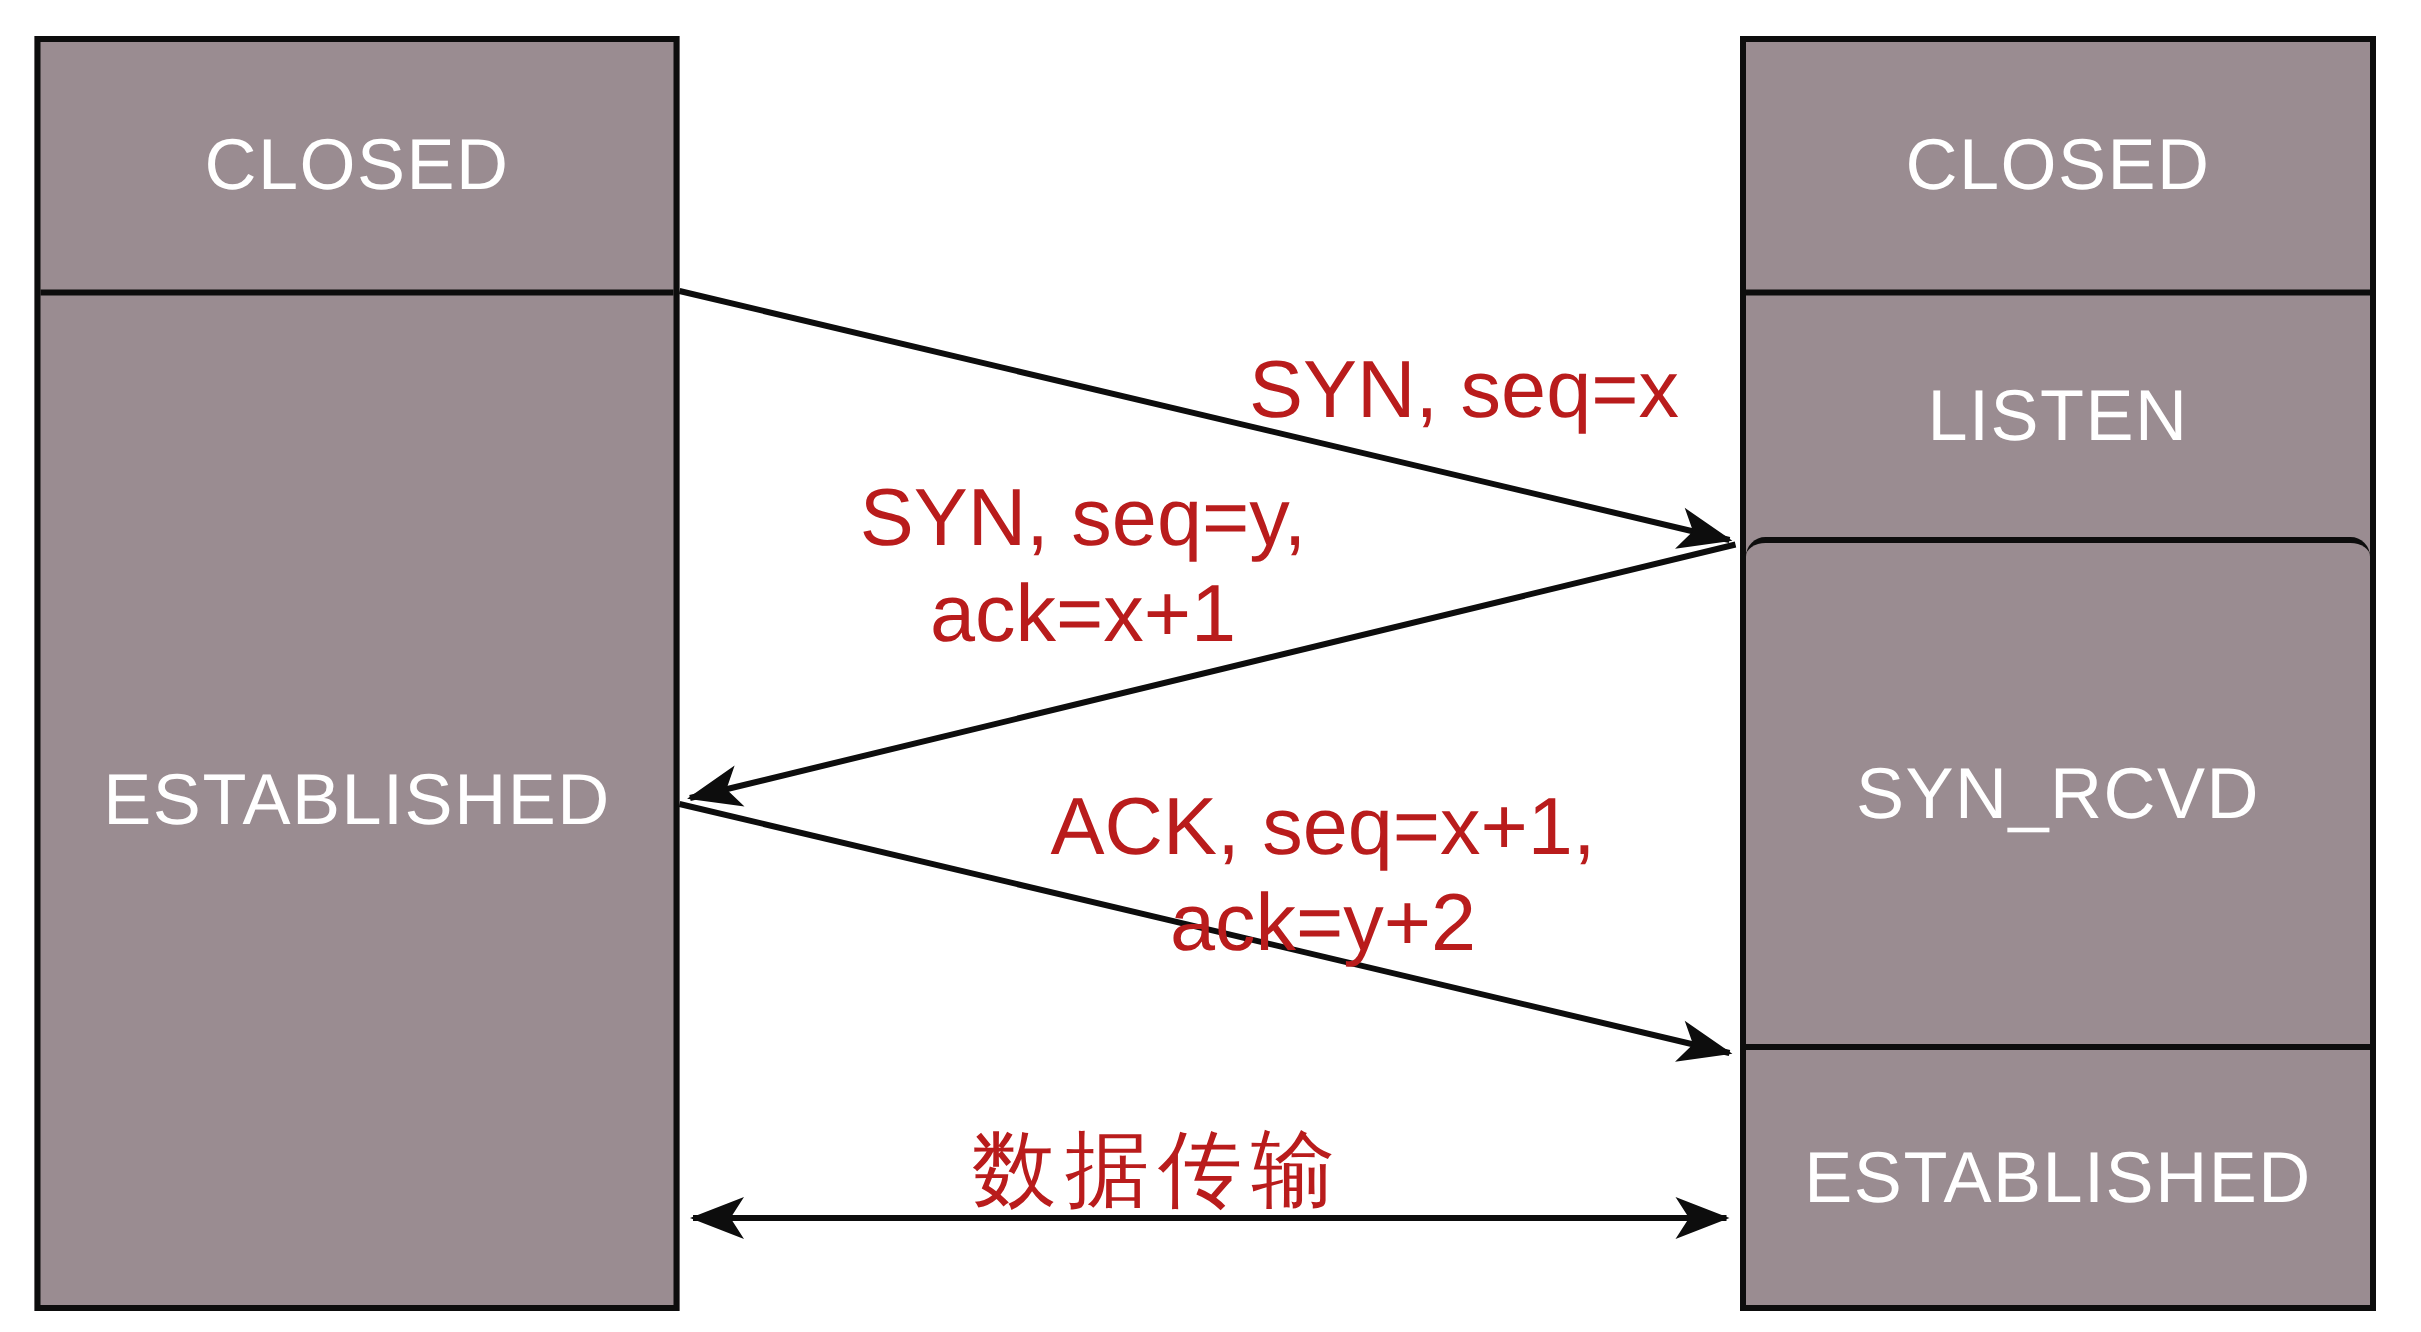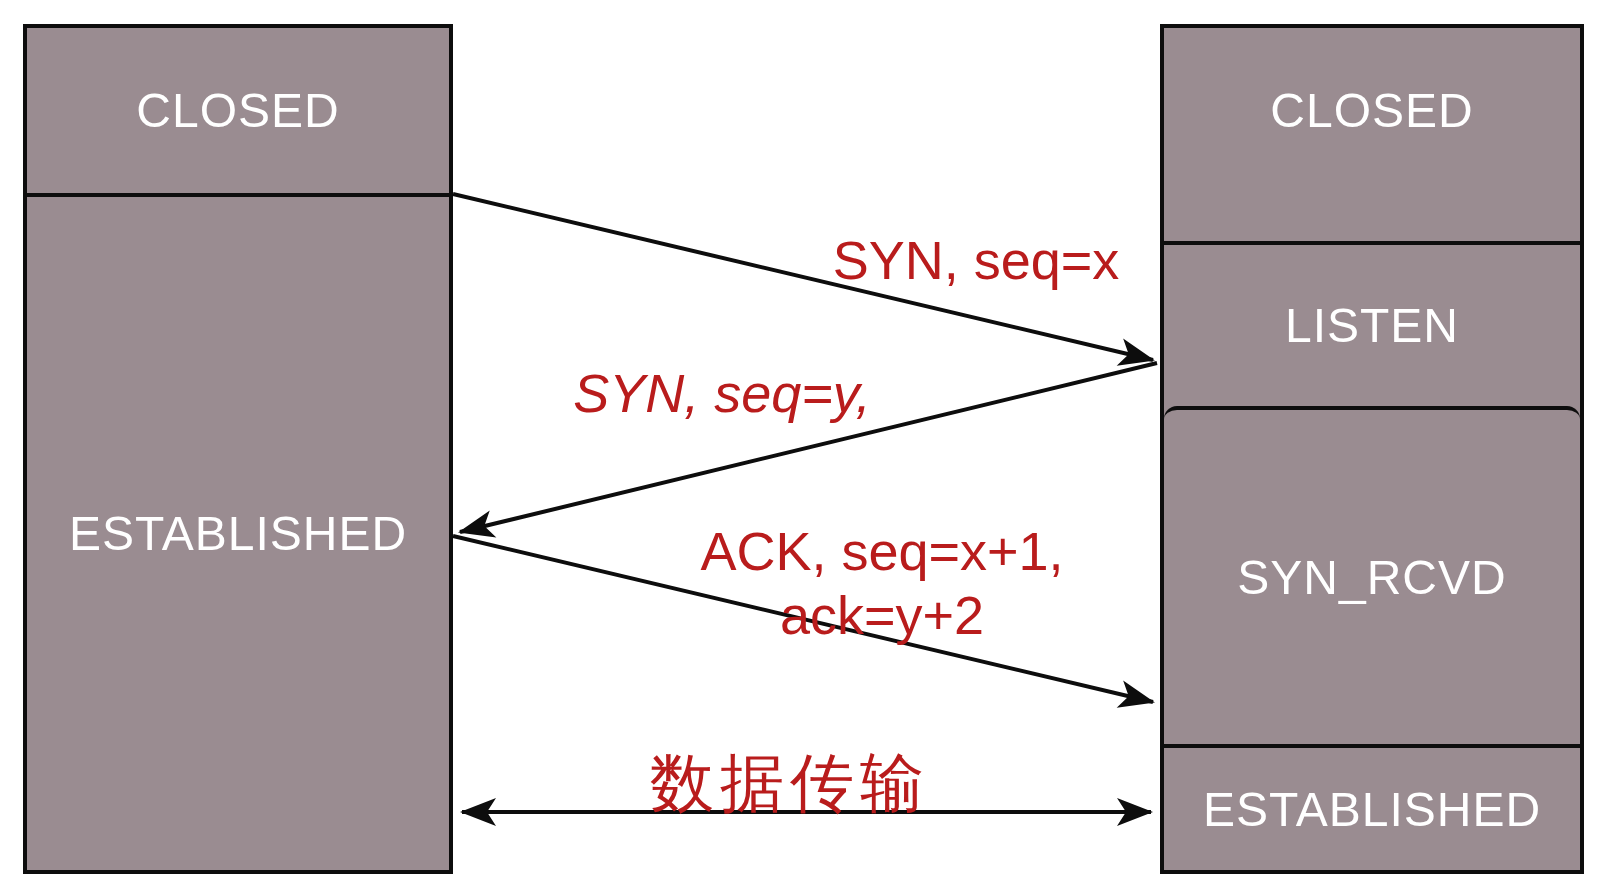--- a/index.html
+++ b/index.html
@@ -41,21 +41,21 @@
     flex: 0 0 auto;
   }
   .state-cell + .state-cell { border-top: 4px solid #0d0d0d; }
 
   
   .c1 { height: 165px; }
   .c2 { height: 336px; }
   .c3 { flex: 1 1 auto; }
   
   .s1 { height: 165px; }
-  .s2 { height: 165px; margin-top: 48px; }
+  .s2 { height: 165px; }
   .s3 { height: 338px; border-radius: 13px; }
   .s4 { flex: 1 1 auto; }
 
   
   #arrow-layer {
     position: absolute;
     left: 0; top: 0;
     width: 1614px;
     height: 888px;
     pointer-events: none;
@@ -69,23 +69,23 @@
   .msg-label {
     position: absolute;
     transform: translate(-50%, -50%);
     text-align: center;
     white-space: nowrap;
     color: #b91c1c;
     font-size: 54px;
     line-height: 1.18;
   }
   #msg-syn      { left: 976px; top: 261px; }
-  #msg-synack   { left: 722px; top: 394px; font-style: italic; }
+  #msg-synack   { left: 722px; top: 378px; }
   #msg-ack      { left: 882px; top: 584px; }
-  #msg-data     { left: 790px; top: 784px; font-size: 64px; letter-spacing: 6px; }
+  #msg-data     { left: 772px; top: 784px; font-size: 56px; letter-spacing: 6px; font-family: Liberation Mono, monospace; }
 </style>
 </head>
 <body>
 
 <div id="canvas">
 
   <div class="state-column col-client">
     <div class="state-cell c1">CLOSED</div>
     <div class="state-cell c3">ESTABLISHED</div>
   </div>
@@ -108,20 +108,21 @@
     <line x1="453" y1="536" x2="1153" y2="702" marker-end="url(#ah)"></line>
     <line x1="462" y1="812" x2="1151" y2="812" marker-start="url(#ah)" marker-end="url(#ah)"></line>
   </svg>
 
   <div class="msg-label" id="msg-syn">
     <div>SYN, seq=x</div>
   </div>
 
   <div class="msg-label" id="msg-synack">
     <div>SYN, seq=y,</div>
+    <div>ack=x+1</div>
   </div>
 
   <div class="msg-label" id="msg-ack">
     <div>ACK, seq=x+1,</div>
     <div>ack=y+2</div>
   </div>
 
   <div class="msg-label" id="msg-data">
     <div>数据传输</div>
   </div>

